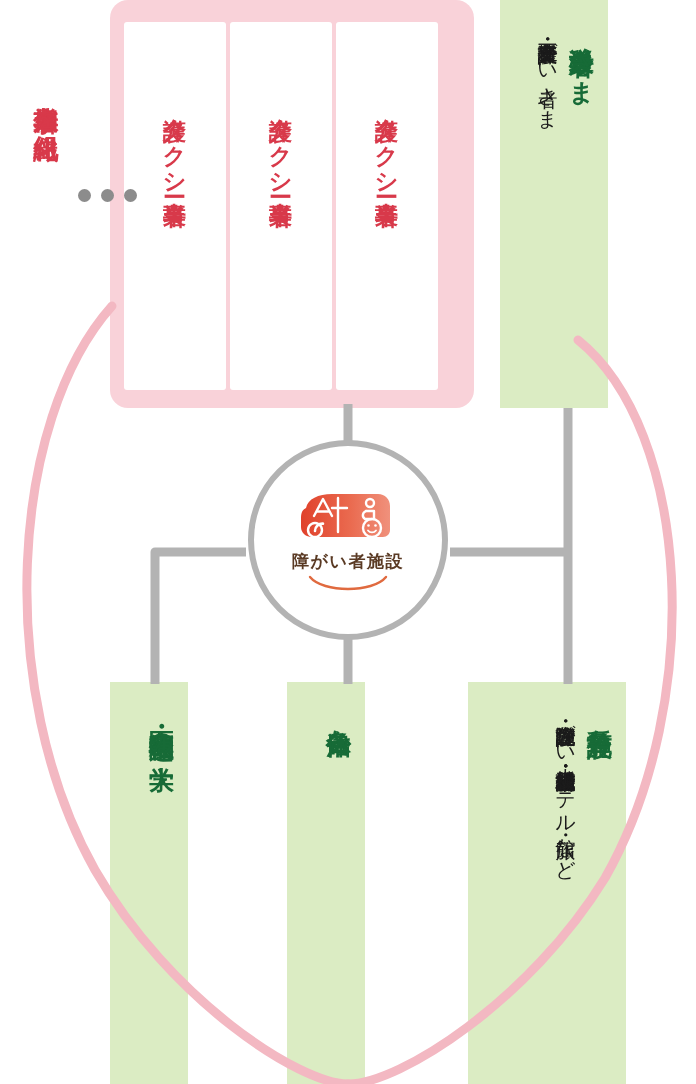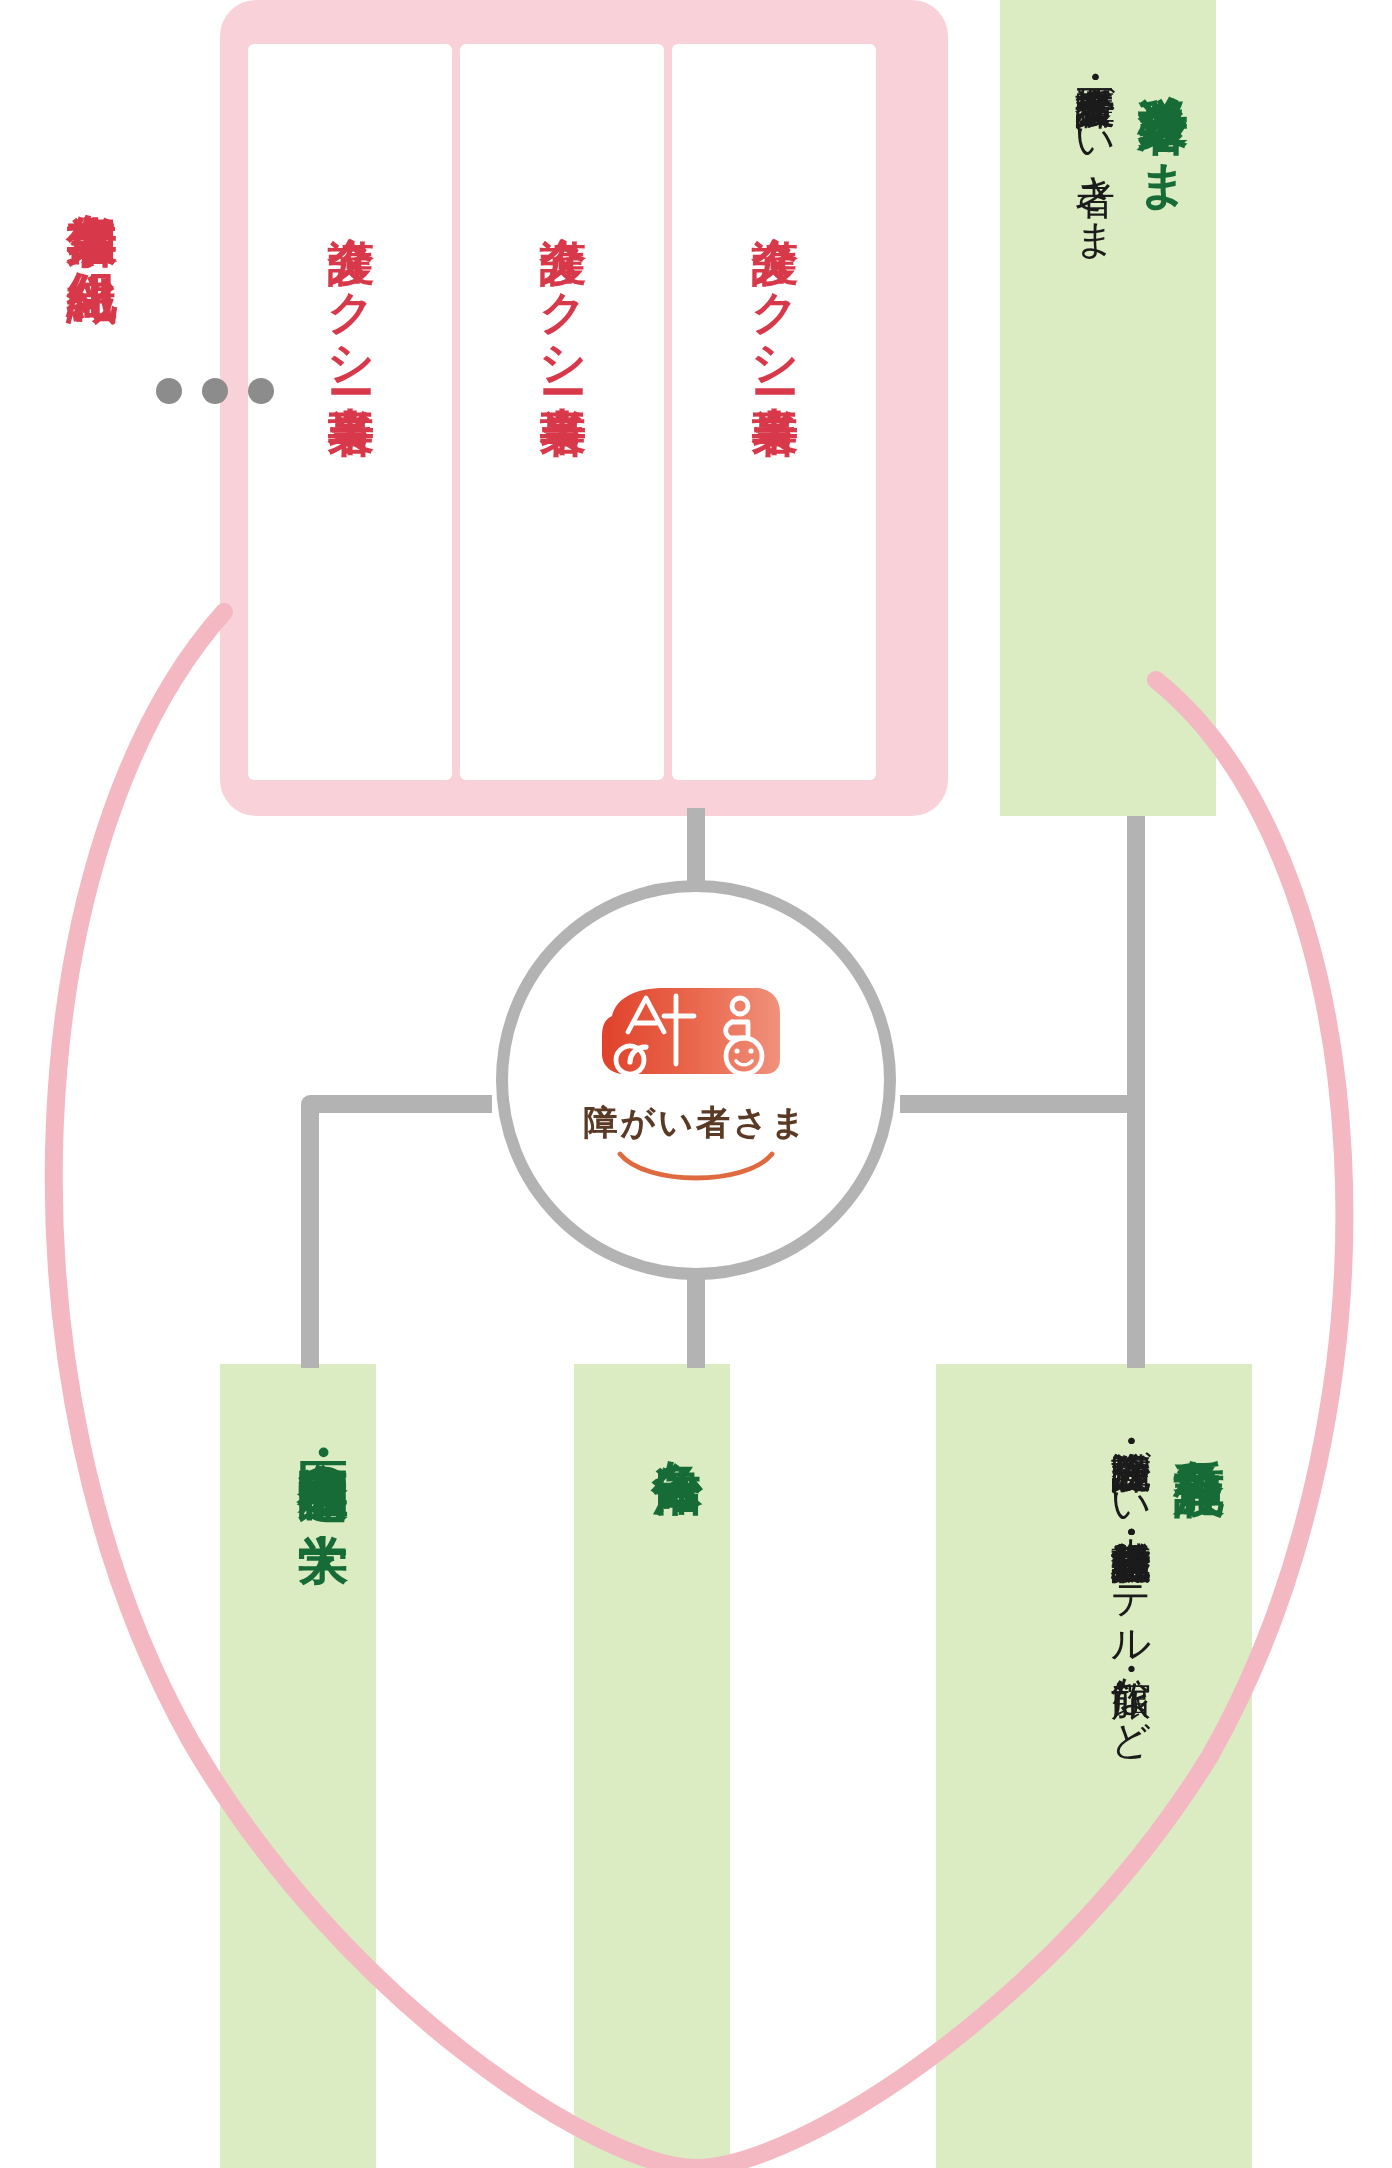--- a/index.html
+++ b/index.html
@@ -254,21 +254,21 @@
 
         <path d="M 74 25 L 82 25 L 82 33" fill="none" stroke="#ffffff" stroke-width="2.4" stroke-linecap="round" stroke-linejoin="round"></path>
         <path d="M 74 25 C 70 27 70 31 73 33 L 80 33" fill="none" stroke="#ffffff" stroke-width="2.4" stroke-linecap="round"></path>
 
         <circle cx="80" cy="42" r="9" fill="none" stroke="#ffffff" stroke-width="2.4"></circle>
         <circle cx="76.5" cy="39.5" r="1.3" fill="#ffffff"></circle>
         <circle cx="83.5" cy="39.5" r="1.3" fill="#ffffff"></circle>
         <path d="M 76 44.5 C 78 47 82 47 84 44.5" fill="none" stroke="#ffffff" stroke-width="1.8" stroke-linecap="round"></path>
       </svg>
 
-      <div id="logo-name">障がい者さま</div>
+      <div id="logo-name">障がい者施設</div>
 
       <svg width="86" height="20" viewBox="0 0 86 20" style="margin-top:1px">
         <path d="M 5 3 C 18 19 68 19 81 3" fill="none" stroke="#e06a3f" stroke-width="2.4" stroke-linecap="round"></path>
       </svg>
 
     </div>
   </div>
 
 </div>
 

